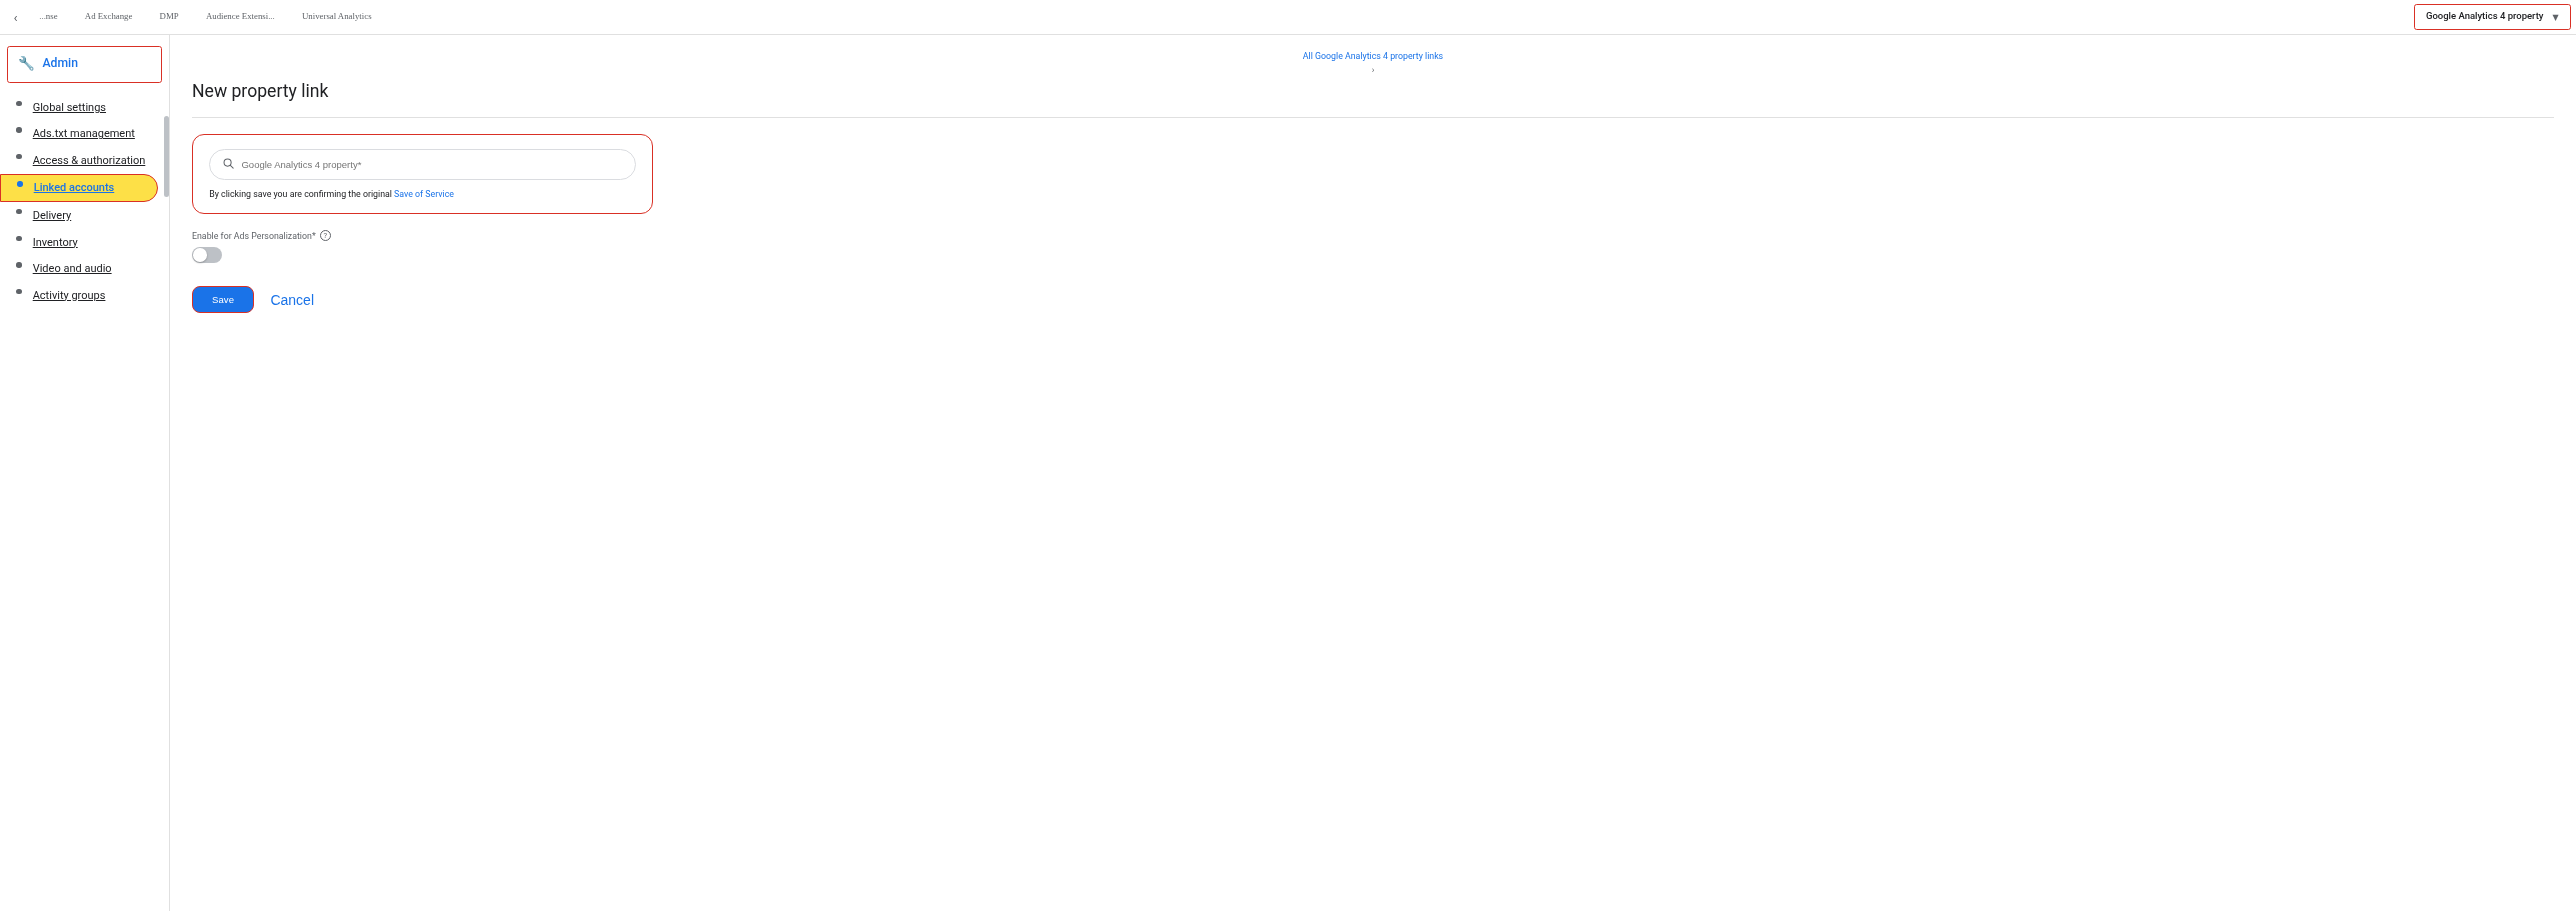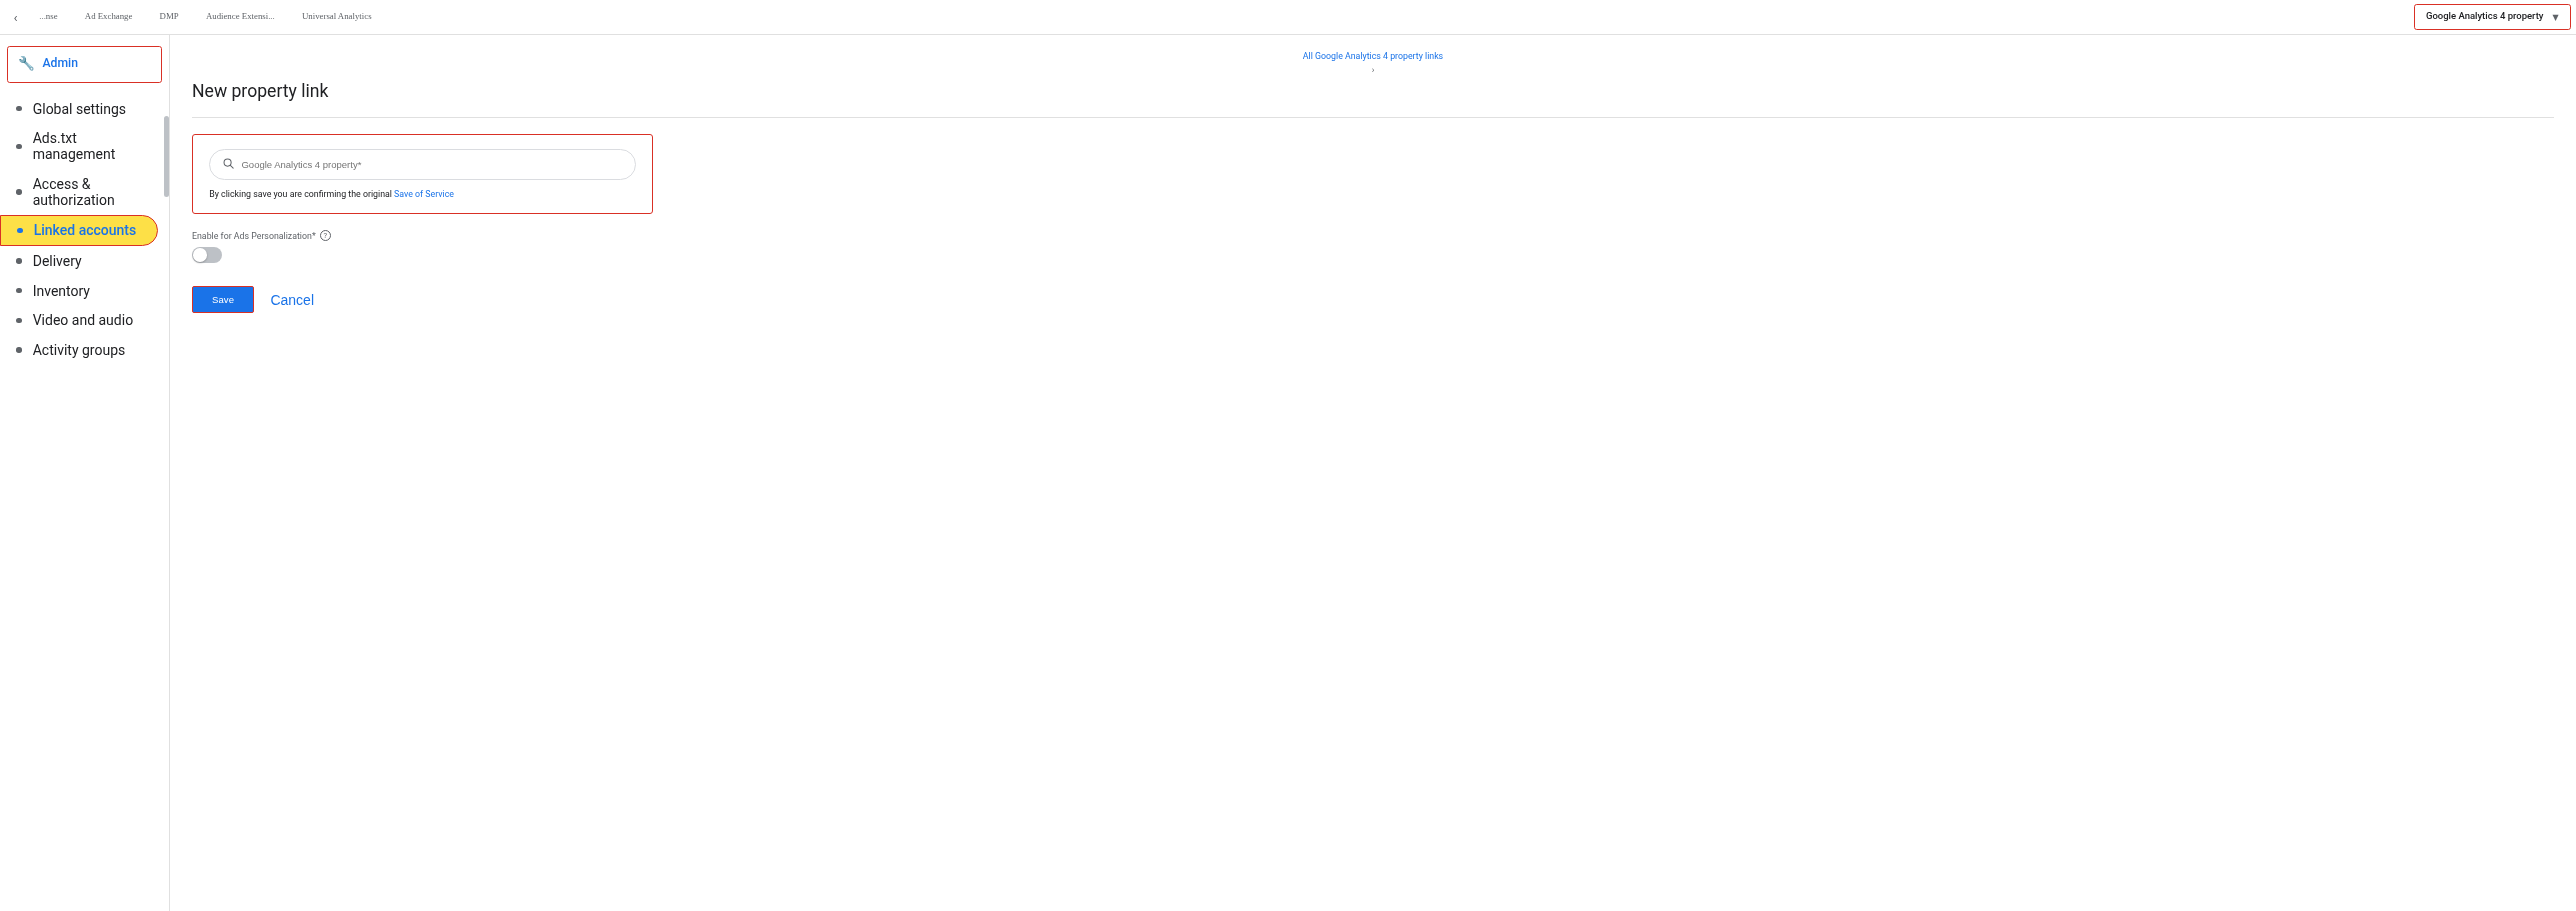--- a/index.html
+++ b/index.html
@@ -99,28 +99,29 @@
       color: #1a73e8;
       font-size: 13.6px;
     }
     .sidebar-header .admin-label {
       color: #1a73e8;
       font-size: 12.2px;
       font-weight: 500;
     }
     .sidebar-item {
       display: flex;
-      align-items: center;
+      align-items: flex-start;
       gap: 11px;
       padding: 6.8px 11px 6.8px 16.3px;
       cursor: pointer;
-      font-size: 14px;
+      font-size: 11px;
       color: #202124;
       border-radius: 0 16.3px 16.3px 0;
       margin-right: 11px;
+      text-decoration: underline;
     }
     .sidebar-item.active {
       background: #fde047;
       color: #1a73e8;
       font-weight: 500;
     }
     .sidebar-item.active .dot { background: #1a73e8; }
     .sidebar-item .dot {
       width: 5.4px;
       height: 5.4px;
@@ -188,21 +189,21 @@
     
     .divider {
       border: none;
       border-top: 0.7px solid #e0e0e0;
       margin-bottom: 16.3px;
     }
 
     
     .search-section {
       border: 1.4px solid #d93025;
-      border-radius: 3px;
+      border-radius: 12px;
       padding: 13.6px 16.3px;
       max-width: 461px;
       margin-bottom: 16.3px;
     }
     .search-input-wrapper {
       display: flex;
       align-items: center;
       border: 0.7px solid #dadce0;
       border-radius: 16.3px;
       padding: 6.8px 12.2px;
@@ -282,21 +283,21 @@
     .action-buttons {
       display: flex;
       align-items: center;
       gap: 11px;
       margin-top: 5.4px;
     }
     .btn-save {
       background: #1a73e8;
       color: #fff;
       border: 1.4px solid #d93025;
-      border-radius: 2px;
+      border-radius: 8px;
       padding: 6.8px 19px;
       font-size: 9.5px;
       font-weight: 500;
       cursor: pointer;
       letter-spacing: 0.01em;
     }
     .btn-cancel {
       background: transparent;
       color: #1a73e8;
       border: none;

